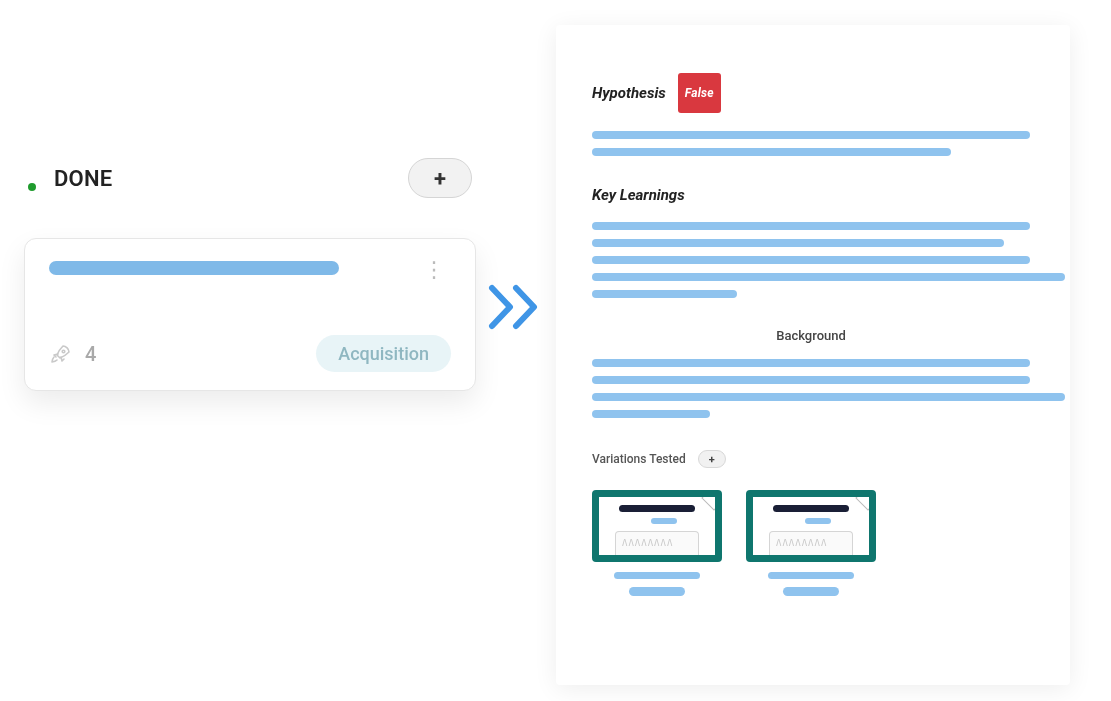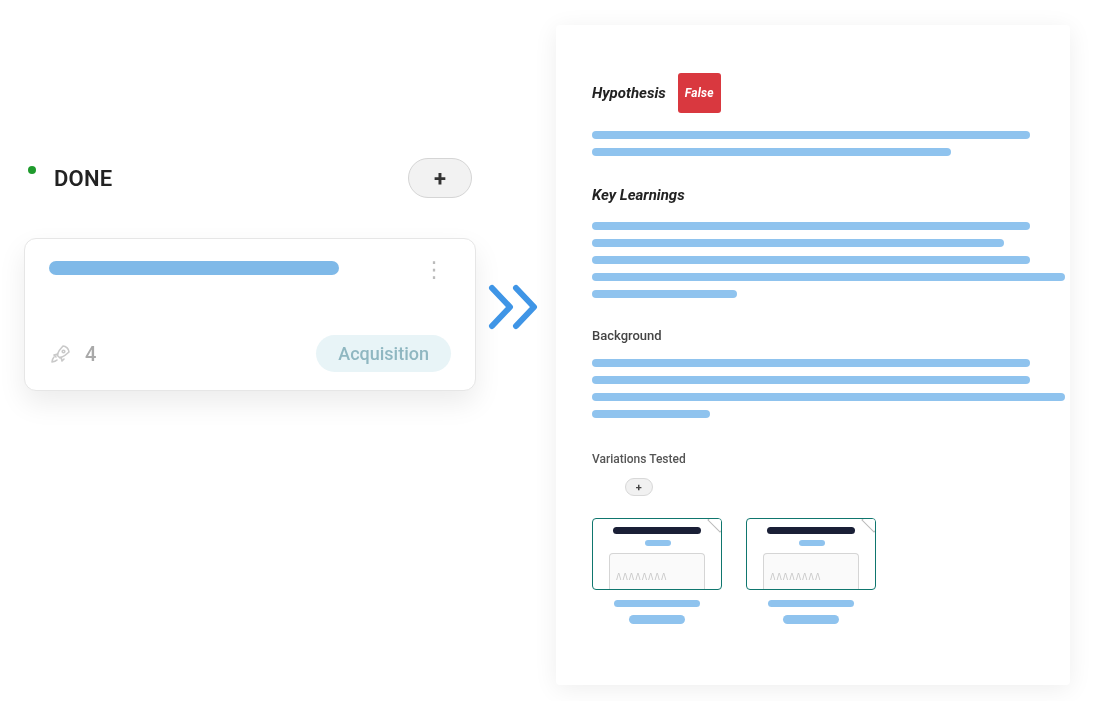--- a/index.html
+++ b/index.html
@@ -20,21 +20,21 @@
     padding: 150px 20px 20px 20px;
   }
   .col-header {
     display: flex;
     align-items: center;
     justify-content: space-between;
     padding: 8px 8px 40px 8px;
   }
   .col-title-wrap {
     display: flex;
-    align-items: flex-start;
+    align-items: flex-end;
     gap: 18px;
   }
   .status-dot {
     width: 8px; height: 8px;
     border-radius: 50%;
     background: #1f9b2d;
   }
   .col-title {
     font-size: 22px;
     font-weight: 600;
@@ -163,30 +163,30 @@
     border-radius: 999px;
   }
   .w100{width:100%} .w80{width:82%} .w104{width:108%}
   .w33{width:33%} .w27{width:27%}
 
   .sub-label {
     font-size: 13px;
     color: #444;
     font-weight: 500;
     margin-bottom: 16px;
+    text-align: center;
   }
   .sub-label-small {
     font-size: 12px;
     color: #555;
     font-weight: 500;
     display:inline-flex;
     align-items:center;
     gap:12px;
     margin-bottom: 22px;
-    flex-direction: column;
   }
   .mini-add {
     width: 28px; height:18px;
     border-radius: 999px;
     background:#f1f1f1;
     border:1px solid #d8d8d8;
     display:inline-flex;
     align-items:center;
     justify-content:center;
     font-size:11px;
@@ -201,21 +201,21 @@
   }
   .thumb-wrap{
     width:130px;
     display:flex;
     flex-direction:column;
     align-items:center;
   }
   .thumb {
     width:130px;
     height:72px;
-    border:1px solid #0f766e;
+    border:7px solid #0f766e;
     border-radius:4px;
     background:#fff;
     position:relative;
     overflow:hidden;
     margin-bottom:10px;
   }
   .thumb-header{
     position:absolute;
     top:8px;left:20px;right:20px;height:7px;
     background:#1a1f36;border-radius:999px;

